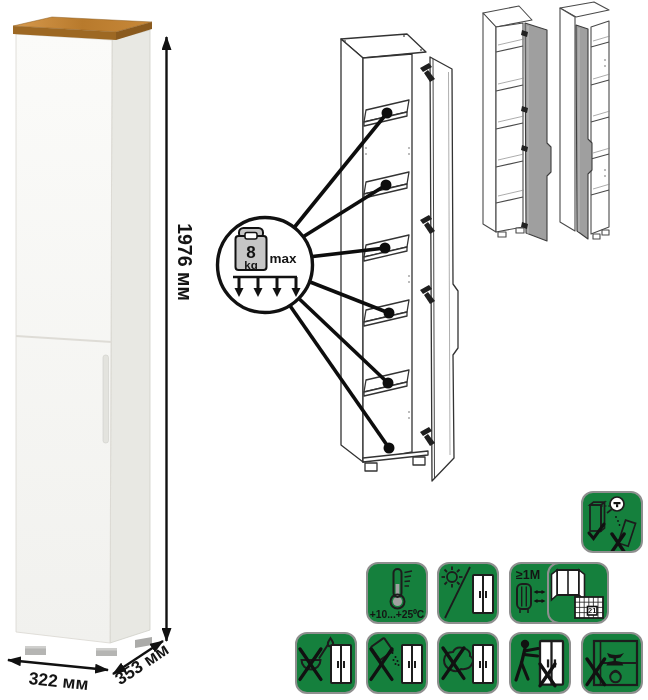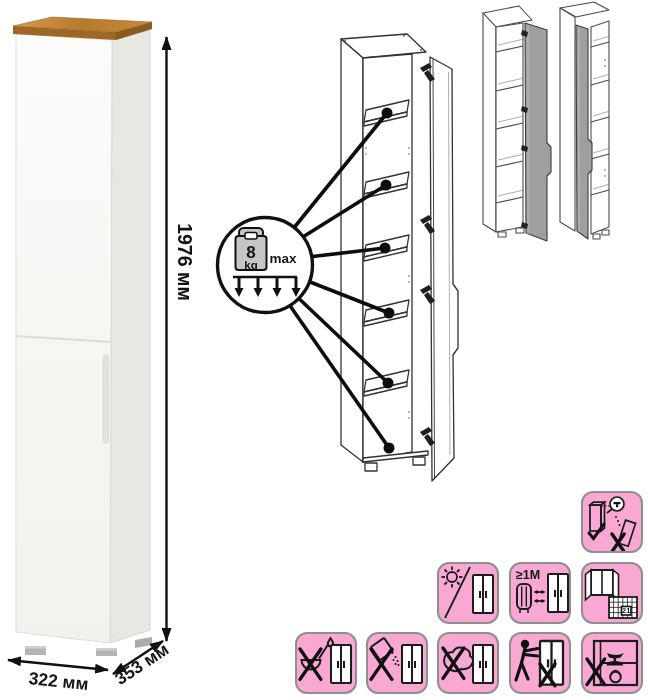--- a/index.html
+++ b/index.html
@@ -1,20 +1,20 @@
 <!DOCTYPE html>
 <html><head>
 <meta charset="utf-8">
 <style>
   html,body{margin:0;padding:0;background:#fff;}
   .stage{position:relative;width:648px;height:700px;background:#fff;overflow:hidden;
          font-family:"Liberation Sans",sans-serif;}
   .stage svg{position:absolute;}
   .icon-box{position:absolute;width:62px;height:62px;border:2px solid #8f8f8f;
-            border-radius:12px;background:#f9a8d4;box-sizing:border-box;}
+            border-radius:12px;background:#15803d;box-sizing:border-box;}
   .icon-box svg{position:static;display:block;width:100%;height:100%;}
   svg text{font-family:"Liberation Sans",sans-serif;fill:#141414;}
   .dim-label{font-weight:bold;}
 </style>
 </head>
 <body>
 
 <div class="stage">
 
   <svg width="0" height="0">
@@ -268,20 +268,37 @@
       <g fill="#111">
         <circle cx="33" cy="24" r="0.9"></circle>
           <circle cx="35" cy="28" r="0.9"></circle>
           <circle cx="36.5" cy="32" r="0.9"></circle>
       </g>
       <use href="#sym-cross" transform="translate(29,41) scale(0.55)"></use>
     </svg>
   </div>
 
 
+  <div class="icon-box" style="left:366px;top:562px">
+    <svg viewBox="0 0 58 58">
+      <g>
+        <rect x="27.6" y="20" width="3.8" height="16" fill="#a0a0a0"></rect>
+        <circle cx="29.5" cy="37.5" r="4.6" fill="#a0a0a0"></circle>
+        <rect x="25.5" y="5" width="8" height="28" rx="4" fill="none" stroke="#1c1c1c" stroke-width="2"></rect>
+        <circle cx="29.5" cy="37.5" r="7" fill="none" stroke="#1c1c1c" stroke-width="2"></circle>
+        <g stroke="#1c1c1c" stroke-width="1.5">
+          <line x1="36.5" y1="8.5" x2="44" y2="7"></line>
+            <line x1="36.5" y1="13" x2="43" y2="12"></line>
+          <line x1="36.5" y1="17.5" x2="42" y2="17"></line>
+            <line x1="36.5" y1="22" x2="41" y2="22"></line>
+        </g>
+      </g>
+      <text x="29" y="54" text-anchor="middle" font-size="10.3" font-weight="bold">+10...+25⁰C</text>
+    </svg>
+  </div>
 
   <div class="icon-box" style="left:437px;top:562px">
     <svg viewBox="0 0 58 58">
       <g stroke="#1c1c1c" stroke-width="1.8" fill="none">
         <circle cx="13" cy="13" r="5"></circle>
         <line x1="13" y1="2.5" x2="13" y2="6"></line>
           <line x1="13" y1="20" x2="13" y2="23.5"></line>
         <line x1="2.5" y1="13" x2="6" y2="13"></line>
           <line x1="20" y1="13" x2="23.5" y2="13"></line>
         <line x1="5.5" y1="5.5" x2="8" y2="8"></line>
@@ -309,21 +326,21 @@
         <polygon points="22.5,28 26.5,25.9 26.5,30.1"></polygon>
           <polygon points="34.5,28 30.5,25.9 30.5,30.1"></polygon>
         <line x1="25" y1="37" x2="32" y2="37" stroke="#111" stroke-width="1.7"></line>
         <polygon points="22.5,37 26.5,34.9 26.5,39.1"></polygon>
           <polygon points="34.5,37 30.5,34.9 30.5,39.1"></polygon>
       </g>
       <use href="#sym-wardrobe" transform="translate(37,10)"></use>
     </svg>
   </div>
 
-  <div class="icon-box" style="left:581px;top:562px">
+  <div class="icon-box" style="left:547px;top:562px">
     <svg viewBox="0 0 58 58">
       <g fill="#fff" stroke="#1c1c1c">
         <rect x="8" y="6" width="22" height="25" stroke-width="2"></rect>
         <line x1="19" y1="6" x2="19" y2="31" stroke-width="1.6"></line>
         <path d="M8,6 L2.5,10.5 V36 L8,31 Z" stroke-width="1.6"></path>
         <path d="M30,6 L35.5,10.5 V36 L30,31 Z" stroke-width="1.6"></path>
       </g>
       <g>
         <rect x="26" y="33" width="28" height="21" fill="#fff" stroke="#1c1c1c" stroke-width="1.8"></rect>
         <g stroke="#1c1c1c" stroke-width="0.8">

